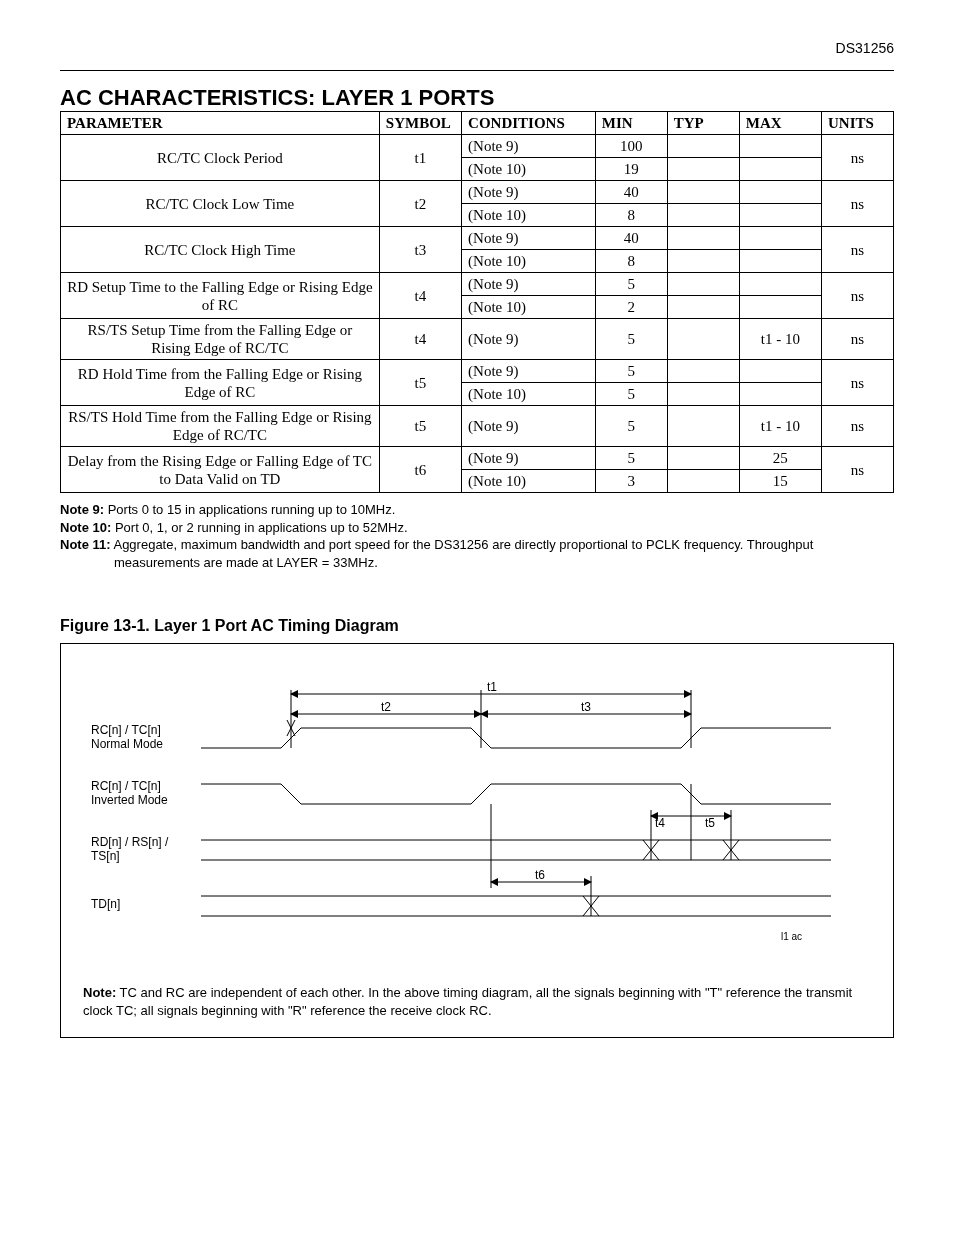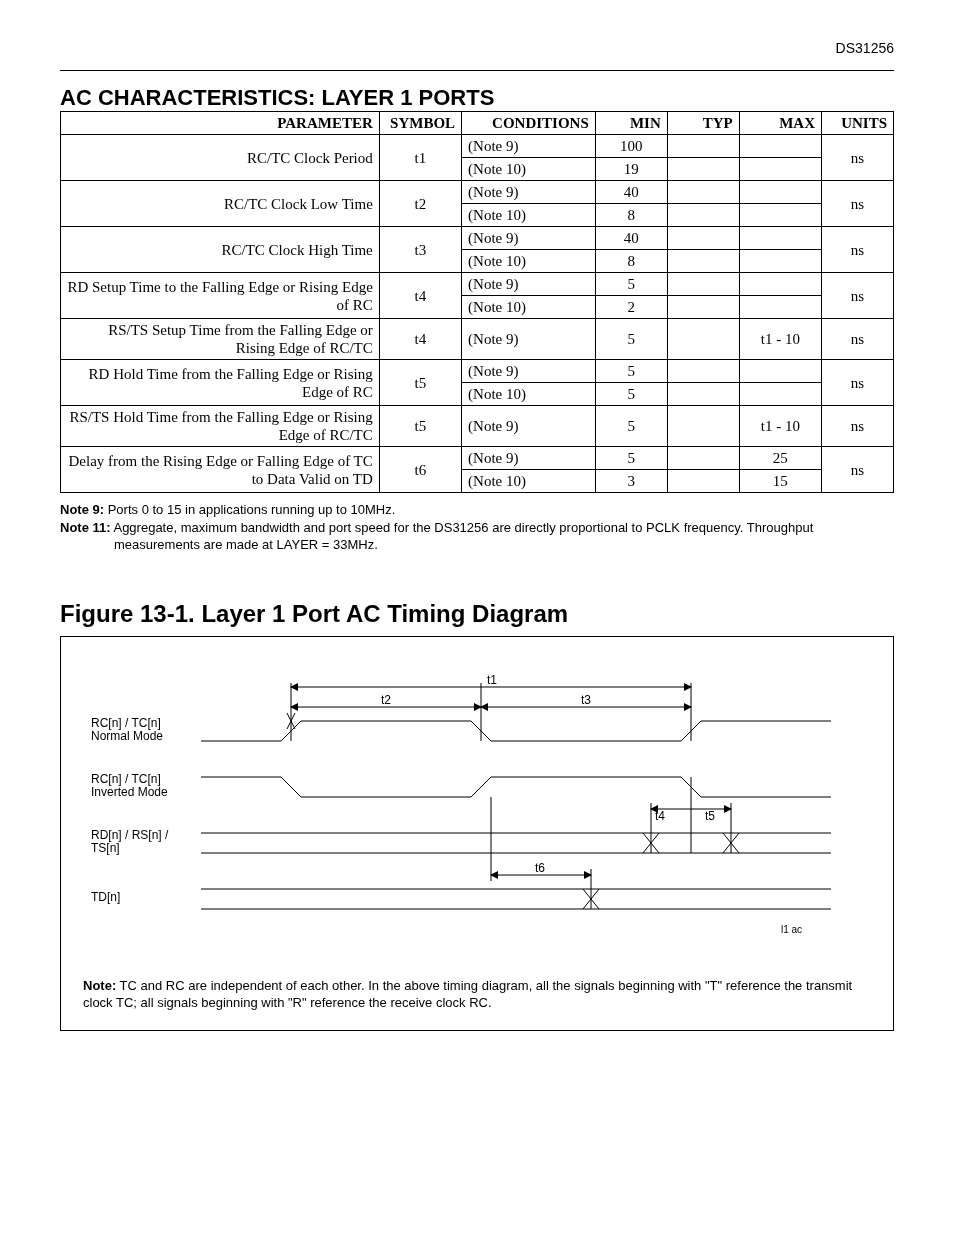--- a/index.html
+++ b/index.html
@@ -4,26 +4,26 @@
 <style>
   html,body{margin:0;padding:0;background:#fff;color:#000;font-family:"Times New Roman",Times,serif;font-size:15px}
   .page{width:954px;min-height:1235px;margin:0 auto;padding:40px 60px 0 60px;box-sizing:border-box;position:relative}
   .topline{border-top:1px solid #000;margin-top:14px}
   .doccode{font-family:Arial,Helvetica,sans-serif;font-size:14px;text-align:right;margin:0 0 2px 0}
   h1.sec{font-family:Arial,Helvetica,sans-serif;font-weight:bold;font-size:22px;margin:14px 0 0 0}
   .cond{font-family:Arial,Helvetica,sans-serif;font-size:14px;margin:0 0 6px 0}
   sub{font-size:0.7em;vertical-align:sub}
   table.spec{border-collapse:collapse;width:100%;table-layout:fixed}
   table.spec td,table.spec th{border:1px solid #000;padding:2px 6px;vertical-align:middle;font-size:15px;line-height:1.2}
-  table.spec th{font-family:"Times New Roman",Times,serif;font-weight:bold;text-align:right}
+  table.spec th{font-family:"Times New Roman",Times,serif;font-weight:bold;text-align:left}
   table.spec td.c{text-align:center}
-  table.spec td.param{text-align:right}
+  table.spec td.param{text-align:center}
   .notes{font-family:Arial,Helvetica,sans-serif;font-size:13px;margin-top:8px;line-height:1.35}
   .notes .indent{padding-left:54px;display:block}
-  h2.fig{font-family:Arial,Helvetica,sans-serif;font-weight:bold;font-size:24px;margin:46px 0 8px 0}
+  h2.fig{font-family:Arial,Helvetica,sans-serif;font-weight:bold;font-size:16px;margin:46px 0 8px 0}
   .figbox{border:1px solid #000;padding:26px 22px 18px 22px}
   .timing{position:relative;height:300px;font-family:Arial,Helvetica,sans-serif;font-size:12px;margin-left:8px}
   .timing .lbl{position:absolute;left:0;width:96px;line-height:1.15}
   .timing svg{position:absolute;left:100px;top:0}
   .fignote{font-family:Arial,Helvetica,sans-serif;font-size:13px;margin-top:14px;line-height:1.35}
   .pagenum{position:absolute;bottom:30px;left:0;right:0;text-align:center;font-family:"Times New Roman",Times,serif;font-size:15px}
 </style>
 </head>
 <body>
 
@@ -161,20 +161,21 @@
           <td>(Note 10)</td>
           <td class="c">3</td>
           <td class="c"></td>
           <td class="c">15</td>
         </tr>
       </tbody>
   </table>
 
   <div class="notes" id="notes-block">
       <div><b>Note 9:</b> Ports 0 to 15 in applications running up to 10MHz.</div>
+      <div><b>Note 10:</b> Port 0, 1, or 2 running in applications up to 52MHz.</div>
       <div><b>Note 11:</b> Aggregate, maximum bandwidth and port speed for the DS31256 are directly proportional to PCLK frequency. Throughput</div>
       <span class="indent">measurements are made at LAYER = 33MHz.</span>
     </div>
 
   <h2 class="fig">Figure 13-1. Layer 1 Port AC Timing Diagram</h2>
 
   <div class="figbox">
     <div class="timing">
       <div class="lbl" style="top:54px" id="lbl1">RC[n] / TC[n]<br>Normal Mode</div>
       <div class="lbl" style="top:110px" id="lbl2">RC[n] / TC[n]<br>Inverted Mode</div>

